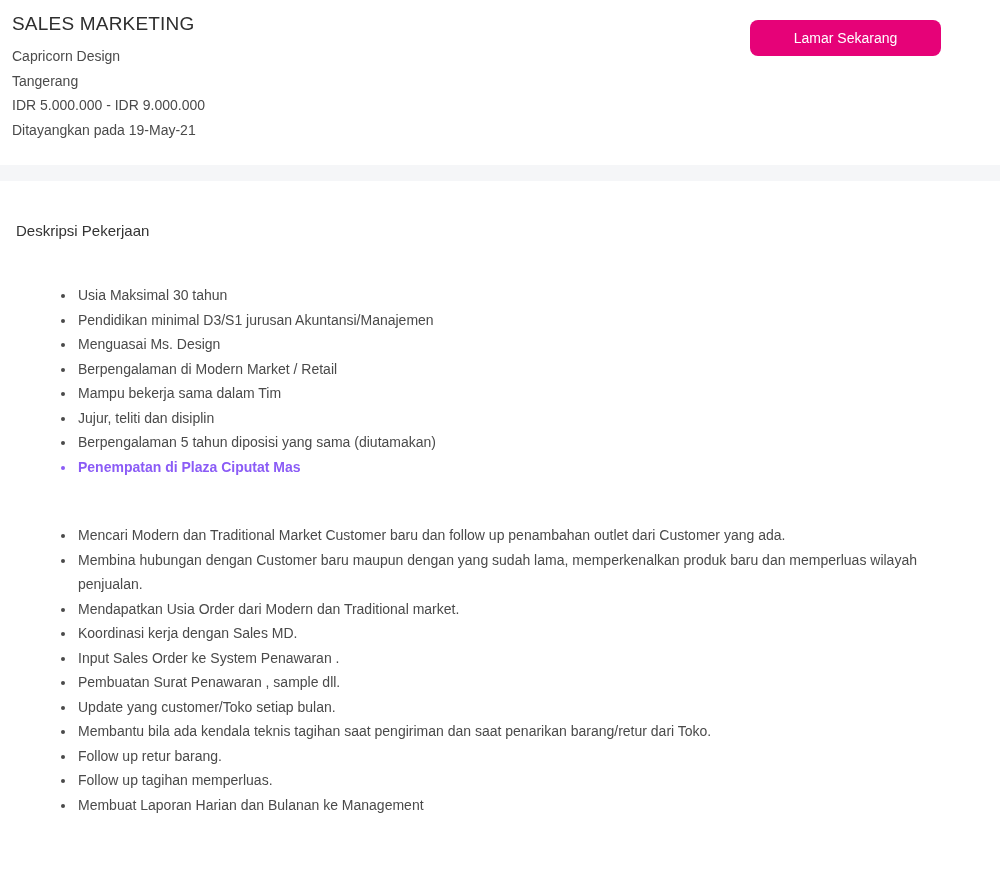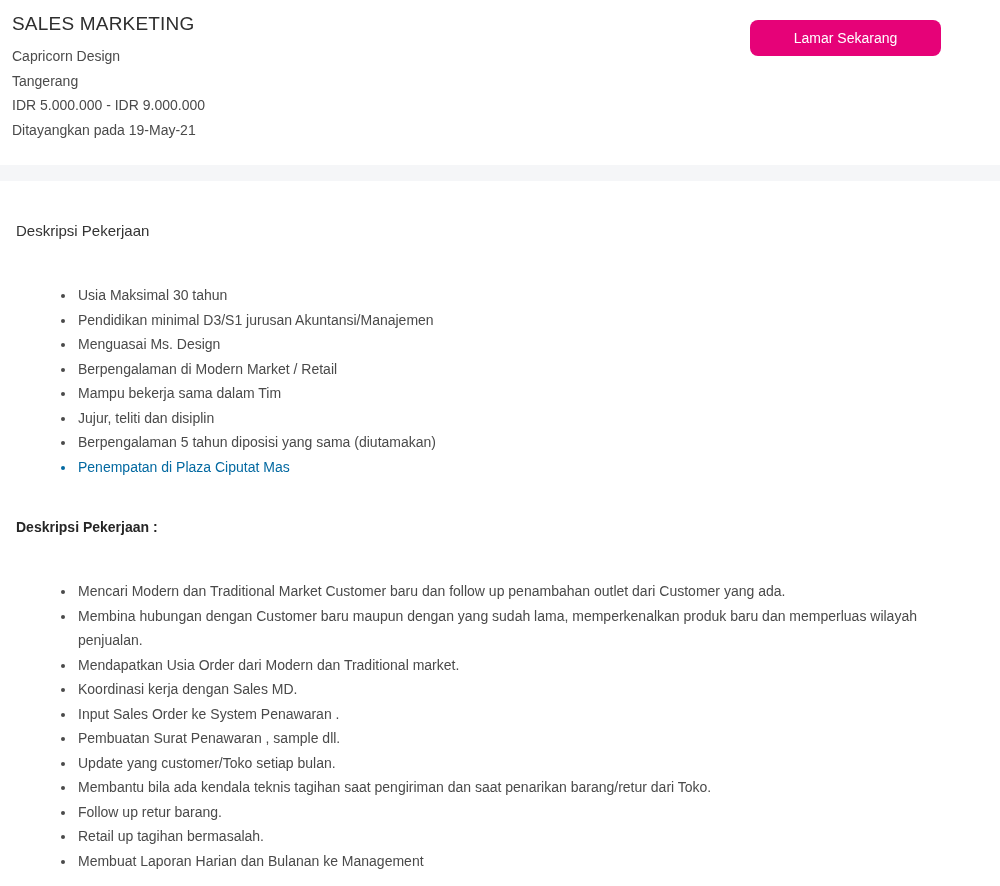--- a/index.html
+++ b/index.html
@@ -82,22 +82,22 @@
     padding: 0 0 0 60px;
     list-style: disc outside;
   }
   ul.bullet-list li {
     font-size: 14px;
     line-height: 24.5px;
     color: #4a4a4a;
     padding-left: 2px;
   }
   ul.bullet-list li.bold {
-    font-weight: normal;
-    color: #0369a1;
+    font-weight: bold;
+    color: #8b5cf6;
   }
 </style>
 </head>
 <body>
 
 <div class="page">
 
   <header class="job-header">
     <div class="job-header-left">
       <h1 class="job-title">SALES MARKETING</h1>
@@ -118,30 +118,29 @@
       <li>Usia Maksimal 30 tahun</li>
       <li>Pendidikan minimal D3/S1 jurusan Akuntansi/Manajemen</li>
       <li>Menguasai Ms. Design</li>
       <li>Berpengalaman di Modern Market / Retail</li>
       <li>Mampu bekerja sama dalam Tim</li>
       <li>Jujur, teliti dan disiplin</li>
       <li>Berpengalaman 5 tahun diposisi yang sama (diutamakan)</li>
       <li class="bold">Penempatan di Plaza Ciputat Mas</li>
     </ul>
 
-    <p class="subheading after-list">Deskripsi Pekerjaan :</p>
     <ul class="bullet-list">
       <li>Mencari Modern dan Traditional Market Customer baru dan follow up penambahan outlet dari Customer yang ada.</li>
       <li>Membina hubungan dengan Customer baru maupun dengan yang sudah lama, memperkenalkan produk baru dan memperluas wilayah penjualan.</li>
       <li>Mendapatkan Usia Order dari Modern dan Traditional market.</li>
       <li>Koordinasi kerja dengan Sales MD.</li>
       <li>Input Sales Order ke System Penawaran .</li>
       <li>Pembuatan Surat Penawaran , sample dll.</li>
       <li>Update yang customer/Toko setiap bulan.</li>
       <li>Membantu bila ada kendala teknis tagihan saat pengiriman dan saat penarikan barang/retur dari Toko.</li>
       <li>Follow up retur barang.</li>
-      <li>Retail up tagihan bermasalah.</li>
+      <li>Follow up tagihan memperluas.</li>
       <li>Membuat Laporan Harian dan Bulanan ke Management</li>
 
     </ul>
   </main>
 
 </div>
 
 </body></html>

